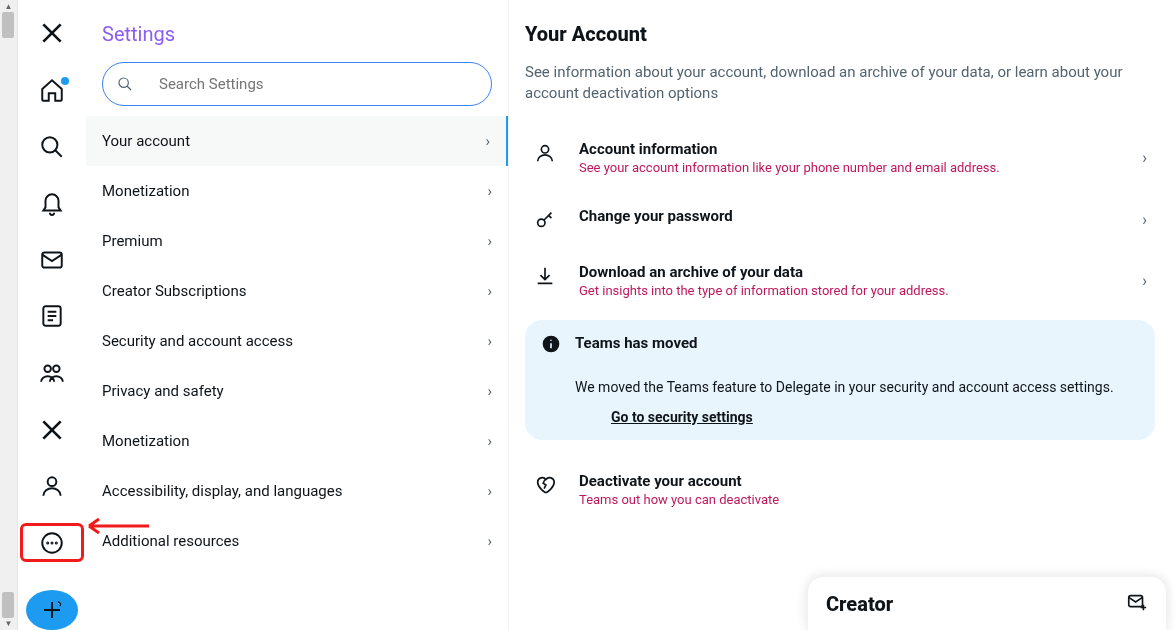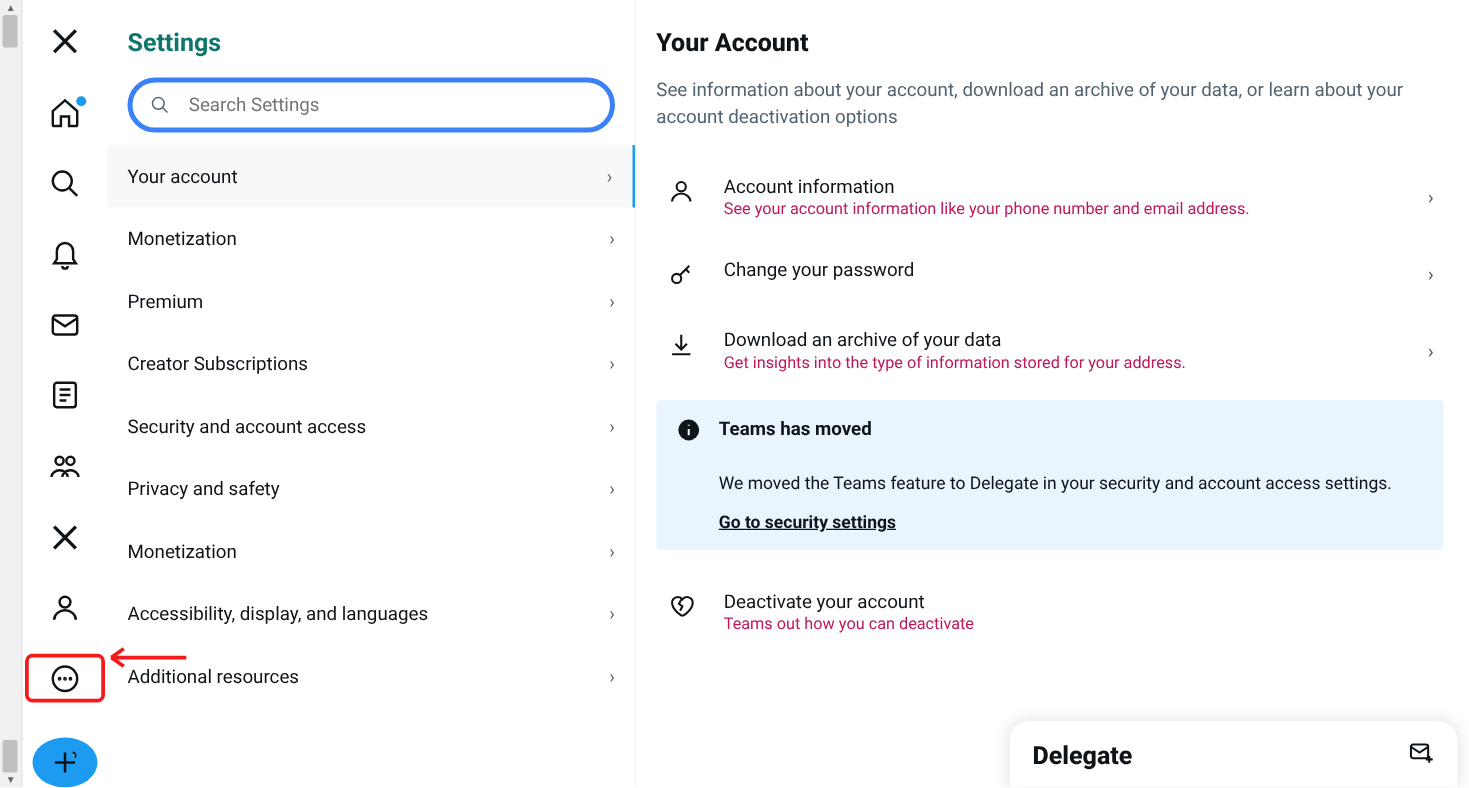--- a/index.html
+++ b/index.html
@@ -14,48 +14,48 @@
 .rail { width:68px; display:flex; flex-direction:column; align-items:center; padding-top:14px; gap:18px; position:relative; }
 .rail-icon { width:50px; height:50px; display:flex; align-items:center; justify-content:center; border-radius:50%; cursor:pointer; position:relative; }
 .rail-icon svg { width:26px; height:26px; }
 .home-dot { position:absolute; top:6px; right:8px; width:8px; height:8px; background:#1d9bf0; border-radius:50%; }
 .rail-more { border:3px solid #f21b1b; border-radius:6px; width:64px; height:48px; }
 .compose-btn { width:52px; height:52px; background:#1d9bf0; border-radius:50%; display:flex; align-items:center; justify-content:center; cursor:pointer; margin-top:10px; }
 .compose-btn svg { width:24px; height:24px; fill:#fff; }
 .red-arrow { position:absolute; right:-65px; top:516px; }
 
 .settings-col { width:423px; border-right:1px solid #eff3f4; padding-top:14px; }
-.settings-title { font-size:20px; font-weight:700; padding:8px 16px 16px; color:#0f766e; }
+.settings-title { font-size:20px; font-weight:400; padding:8px 16px 16px; color:#8b5cf6; }
 .search-wrap { padding:0 16px 10px; }
-.search-box { border:4px solid #3b82f6; border-radius:999px; height:44px; display:flex; align-items:center; padding:0 14px; gap:15px; color:#536471; }
+.search-box { border:1px solid #3b82f6; border-radius:999px; height:44px; display:flex; align-items:center; padding:0 14px; gap:26px; color:#536471; }
 .search-box input { border:none; outline:none; font-size:15px; flex:1; background:transparent; }
 .settings-list { }
 .settings-item { display:flex; align-items:center; justify-content:space-between; padding:16px; font-size:15px; color:#0f1419; cursor:pointer; }
 .settings-item.active { background:#f7f9f9; border-right:2px solid #1d9bf0; }
 .chev { color:#536471; }
 
 .main-col { flex:1; padding:14px 20px 0 16px; overflow:hidden; position:relative; }
 .main-title { font-size:20px; font-weight:800; color:#0f1419; padding:8px 0 16px; }
 .main-desc { font-size:15px; color:#536471; line-height:1.4; padding-bottom:20px; }
 .opt { display:flex; align-items:flex-start; padding:16px 8px; cursor:pointer; gap:22px; }
 .opt.disabled { color:#8b98a5; }
 .opt-icon { width:24px; display:flex; justify-content:center; padding-top:2px; color:#536471; }
 .opt.disabled .opt-icon { color:#b0b8bf; }
 .opt-body { flex:1; }
-.opt-title { font-size:15px; color:#0f1419; margin-bottom:2px; }
+.opt-title { font-size:15px; color:#0f1419; margin-bottom:2px;font-weight:bold; }
 .opt.disabled .opt-title { color:#8b98a5; }
 .opt-sub { font-size:13px; color:#be185d; }
 .opt.disabled .opt-sub { color:#b0b8bf; }
 .opt-chev { color:#536471; align-self:center; }
 
-.notice { background:#e8f5fd; border-radius:4px; padding:14px 16px; margin:6px 0 16px 0; display:flex; gap:14px; }
+.notice { background:#e8f5fd; border-radius:17px; padding:14px 16px; margin:6px 0 16px 0; display:flex; gap:14px; }
 .notice-icon { width:20px; height:20px; flex:none; }
 .notice-title { font-weight:700; font-size:15px; color:#0f1419; margin-bottom:4px; }
 .notice-text { font-size:14px; color:#0f1419; margin-bottom:10px; line-height:1.35;margin-top:26px; }
-.notice a { color:#0f1419; font-weight:700; text-decoration:underline; font-size:14px; }
+.notice a { color:#0f1419; font-weight:700; text-decoration:underline; font-size:14px;margin-left:36px; }
 
 .messages-drawer { position:absolute; right:8px; bottom:0; width:360px; height:54px; background:#fff; border:1px solid #eff3f4; border-bottom:none; border-radius:16px 16px 0 0; box-shadow:0 0 12px rgba(0,0,0,0.12); display:flex; align-items:center; justify-content:space-between; padding:0 18px; }
 .messages-label { font-size:20px; font-weight:800; color:#0f1419; }
 .messages-compose svg { width:22px; height:22px; }
 
 svg { stroke:#0f1419; stroke-width:1.8; fill:none; }
 .opt.disabled svg { stroke:#b0b8bf; }
 </style>
 </head>
 <body>
@@ -259,21 +259,21 @@
         </div>
       <div class="opt-body">
           <div class="opt-title">Deactivate your account</div>
           <div class="opt-sub">Teams out how you can deactivate</div>
         </div>
     </div>
   </div>
 </div>
 
 <div class="messages-drawer">
-  <div class="messages-label">Delegate</div>
+  <div class="messages-label">Creator</div>
   <div class="messages-compose">
     <svg viewBox="0 0 24 24">
         <rect x="3" y="5" width="15" height="12" rx="2"></rect>
         <path d="M3 7l7.5 5L18 7"></path>
         <path d="M19 15v6M16 18h6"></path>
       </svg>
   </div>
 </div>
 
 </body></html>

